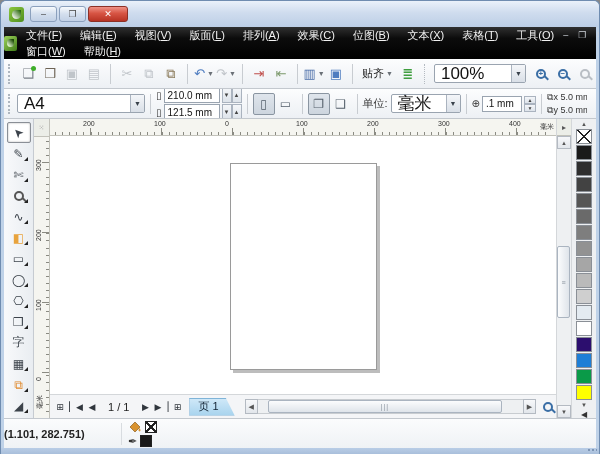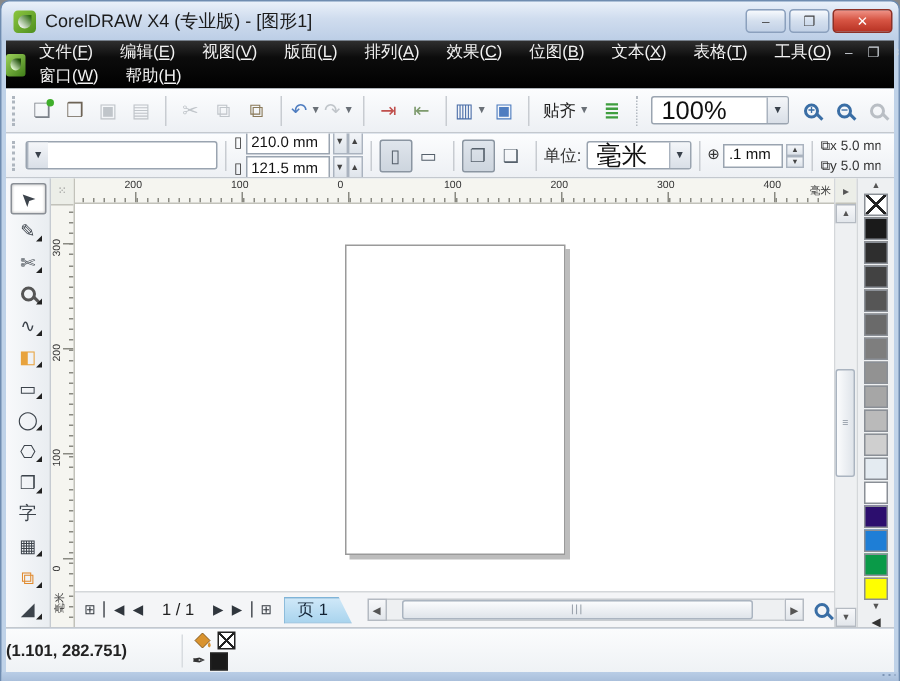--- a/index.html
+++ b/index.html
@@ -152,21 +152,20 @@
   .gripdots{position:absolute;right:2px;bottom:1px;width:10px;height:5px;
             background-image:radial-gradient(circle,#7d95b5 1px,transparent 1px);background-size:4px 4px;}
 </style>
 </head>
 <body>
 
 <div class="win">
 
   <div class="titlebar">
     <span class="app-icon"></span>
-    <span class="title-text">CorelDRAW X4 (专业版) - [图形1]</span>
     <span class="winbtns">
       <button class="wbtn min">–</button>
       <button class="wbtn rst">❐</button>
       <button class="wbtn cls">✕</button>
     </span>
   </div>
 
   <div class="menubar">
     <div class="menu-logo">
         <span class="lg"></span>
@@ -266,20 +265,21 @@
       </button>
       <button class="tbtn">
         <span class="mag-lens gray"></span>
       </button>
       <button class="tbtn"></button>
     </div>
 
   <div class="bar propbar">
     <span class="grip"></span>
     <span class="combo" style="width:128px">
+      <span class="val" style="flex:1">A4</span>
       <span class="cdd">▼</span>
     </span>
     <span class="tsep"></span>
     <span style="display:inline-flex;flex-direction:column;gap:1px;flex:0 0 auto;">
       <span class="pfield">
         <span>▯</span>
         <span class="pbox" style="width:56px">210.0 mm</span>
         <span class="spin2">
             <b>▼</b>
             <b>▲</b>

